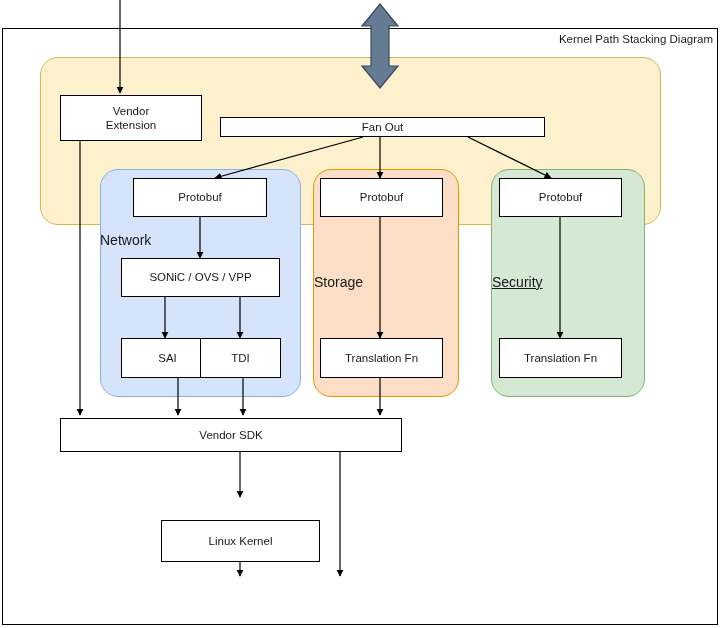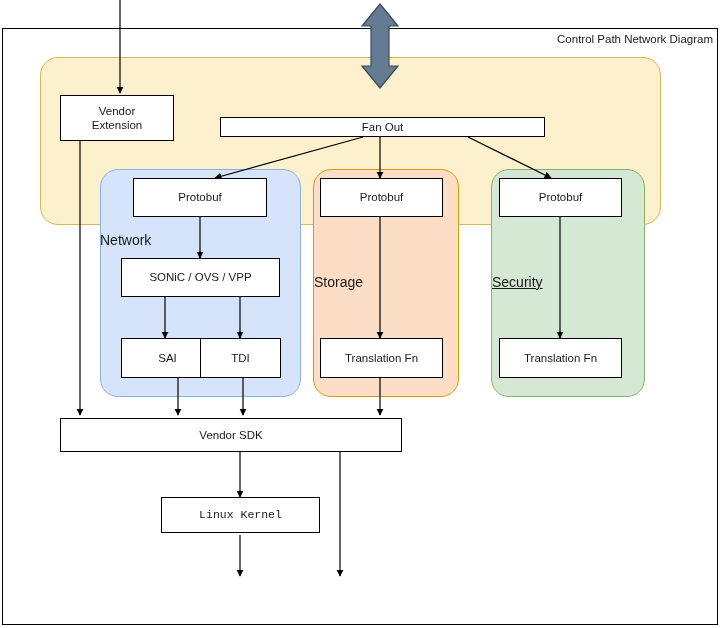--- a/index.html
+++ b/index.html
@@ -100,21 +100,21 @@
     stroke: #3c4a5a;
     stroke-width: 1.2;
   }
 </style>
 </head>
 <body>
 
 <div id="canvas">
 
   <div class="frame"></div>
-  <div class="diagram-title">Control Path Network Diagram</div>
+  <div class="diagram-title">Kernel Path Stacking Diagram</div>
 
   <div class="panel panel-yellow" style="left:40px; top:57px; width:621px; height:168px;"></div>
 
   <div class="panel panel-blue" style="left:100px; top:169px; width:201px; height:228px;"></div>
   <div class="panel-label" style="left:100px; top:232px;">Network</div>
 
   <div class="panel panel-orange" style="left:313px; top:169px; width:146px; height:228px;"></div>
   <div class="panel-label" style="left:314px; top:274px;">Storage</div>
 
   <div class="panel panel-green" style="left:491px; top:169px; width:154px; height:228px;"></div>
@@ -152,35 +152,35 @@
 
     <path class="wire" d="M 560 217 L 560 338" marker-end="url(#ah)"></path>
 
     <path class="wire" d="M 240 452 L 240 497" marker-end="url(#ah)"></path>
 
     <path class="wire" d="M 340 452 L 340 576" marker-end="url(#ah)"></path>
 
     <path class="wire" d="M 240 535 L 240 576" marker-end="url(#ah)"></path>
   </svg>
 
-  <div class="box" style="left:60px; top:95px; width:114px; height:46px;">Vendor
+  <div class="box" style="left:60px; top:95px; width:142px; height:46px;">Vendor
 Extension</div>
 
   <div class="box" style="left:212px; top:117px; width:325px; height:20px;margin-left:8px;">Fan Out</div>
 
   <div class="box" style="left:133px; top:178px; width:134px; height:39px;">Protobuf</div>
   <div class="box" style="left:320px; top:178px; width:123px; height:39px;">Protobuf</div>
   <div class="box" style="left:499px; top:178px; width:123px; height:39px;">Protobuf</div>
 
   <div class="box" style="left:121px; top:258px; width:159px; height:39px;">SONiC / OVS / VPP</div>
 
   <div class="box" style="left:121px; top:338px; width:93px; height:40px;">SAI</div>
   <div class="box" style="left:200px; top:338px; width:81px; height:40px;">TDI</div>
 
   <div class="box" style="left:320px; top:338px; width:123px; height:40px;">Translation Fn</div>
   <div class="box" style="left:499px; top:338px; width:123px; height:40px;">Translation Fn</div>
 
   <div class="box" style="left:60px; top:418px; width:342px; height:34px;">Vendor SDK</div>
 
-  <div class="box" style="left:161px; top:497px; width:159px; height:36px;font-family:Liberation Mono, monospace;">Linux Kernel</div>
+  <div class="box" style="left:161px; top:520px; width:159px; height:42px;">Linux Kernel</div>
 
 
 </div>
 
 </body></html>

